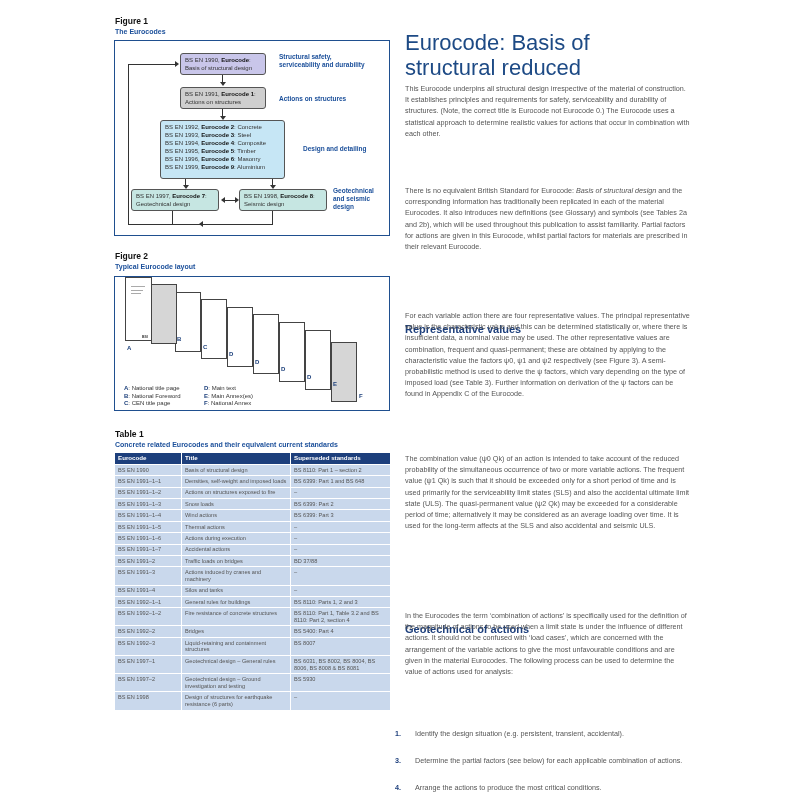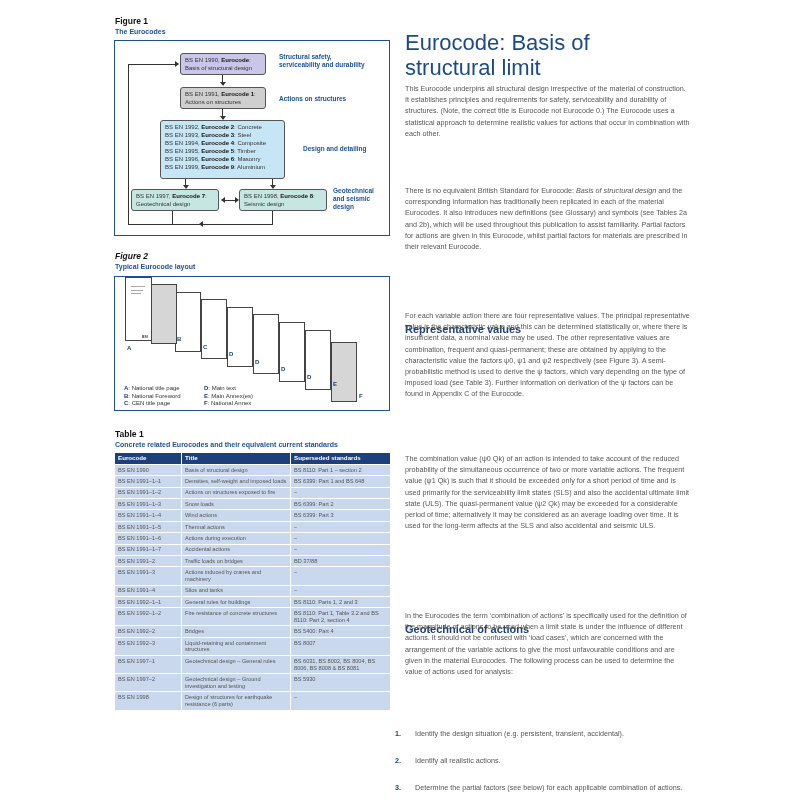--- a/index.html
+++ b/index.html
@@ -94,21 +94,21 @@
 
   <div class="line" style="left:57px;top:170px;width:1px;height:13px;"></div>
   <div class="line" style="left:157px;top:170px;width:1px;height:13px;"></div>
   <div class="line" style="left:13px;top:183px;width:145px;height:1px;"></div>
   <div class="arrow-left" style="left:84px;top:180px;"></div>
   <div class="line" style="left:13px;top:23px;width:1px;height:160px;"></div>
   <div class="line" style="left:13px;top:23px;width:48px;height:1px;"></div>
   <div class="arrow-right" style="left:60px;top:20px;"></div>
 </div>
 
-<div class="fig-label" style="top:251px;font-style:italic;">Figure 2</div>
+<div class="fig-label" style="top:251px;">Figure 2</div>
 <div class="fig-sub" style="top:263px;">Typical Eurocode layout</div>
 <div class="frame" style="left:114px;top:276px;width:276px;height:135px;">
   <div class="page grey" style="left:216px;top:65px;"></div>
   <div class="page" style="left:190px;top:53px;"></div>
   <div class="page" style="left:164px;top:45px;"></div>
   <div class="page" style="left:138px;top:37px;"></div>
   <div class="page" style="left:112px;top:30px;"></div>
   <div class="page" style="left:86px;top:22px;"></div>
   <div class="page" style="left:60px;top:15px;"></div>
   <div class="page grey" style="left:36px;top:7px;"></div>
@@ -238,29 +238,28 @@
       <tr>
         <td>BS EN 1998</td>
         <td>Design of structures for earthquake resistance (6 parts)</td>
         <td>–</td>
       </tr>
     </tbody>
 </table>
 
 <div class="title">
   <div>Eurocode: Basis of</div>
-  <div>structural limit</div>
+  <div>structural reduced</div>
 </div>
 <div class="para" style="top:83px;">This Eurocode underpins all structural design irrespective of the material of construction. It establishes principles and requirements for safety, serviceability and durability of structures. (Note, the correct title is Eurocode not Eurocode 0.) The Eurocode uses a statistical approach to determine realistic values for actions that occur in combination with each other.</div>
 <div class="para" style="top:185px;">
   <span>There is no equivalent British Standard for Eurocode: </span><i>Basis of structural design</i><span> and the corresponding information has traditionally been replicated in each of the material Eurocodes. It also introduces new definitions (see Glossary) and symbols (see Tables 2a and 2b), which will be used throughout this publication to assist familiarity. Partial factors for actions are given in this Eurocode, whilst partial factors for materials are prescribed in their relevant Eurocode.</span>
 </div>
 <div class="h2" style="top:296px;">Representative values</div>
 <div class="para" style="top:310px;">For each variable action there are four representative values. The principal representative value is the characteristic value and this can be determined statistically or, where there is insufficient data, a nominal value may be used. The other representative values are combination, frequent and quasi-permanent; these are obtained by applying to the characteristic value the factors ψ0, ψ1 and ψ2 respectively (see Figure 3). A semi-probabilistic method is used to derive the ψ factors, which vary depending on the type of imposed load (see Table 3). Further information on derivation of the ψ factors can be found in Appendix C of the Eurocode.</div>
 <div class="para" style="top:453px;">The combination value (ψ0 Qk) of an action is intended to take account of the reduced probability of the simultaneous occurrence of two or more variable actions. The frequent value (ψ1 Qk) is such that it should be exceeded only for a short period of time and is used primarily for the serviceability limit states (SLS) and also the accidental ultimate limit state (ULS). The quasi-permanent value (ψ2 Qk) may be exceeded for a considerable period of time; alternatively it may be considered as an average loading over time. It is used for the long-term affects at the SLS and also accidental and seismic ULS.</div>
 <div class="h2" style="top:596px;">Geotechnical of actions</div>
 <div class="para" style="top:610px;">In the Eurocodes the term ‘combination of actions’ is specifically used for the definition of the magnitude of actions to be used when a limit state is under the influence of different actions. It should not be confused with ‘load cases’, which are concerned with the arrangement of the variable actions to give the most unfavourable conditions and are given in the material Eurocodes. The following process can be used to determine the value of actions used for analysis:</div>
 <div class="list" style="top:712px;">
   <div class="row"><span class="num">1.</span><span>Identify the design situation (e.g. persistent, transient, accidental).</span></div>
-  <div class="row"><span class="num">2.</span><span>Identify all realistic actions.</span></div>
   <div class="row"><span class="num">3.</span><span>Determine the partial factors (see below) for each applicable combination of actions.</span></div>
   <div class="row"><span class="num">4.</span><span>Arrange the actions to produce the most critical conditions.</span></div>
 </div>
 
 </body></html>

